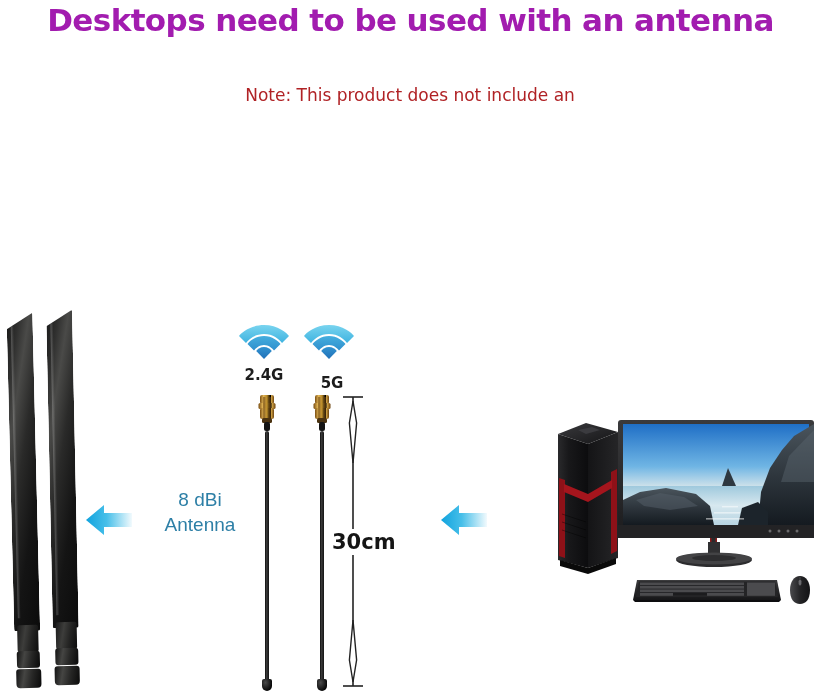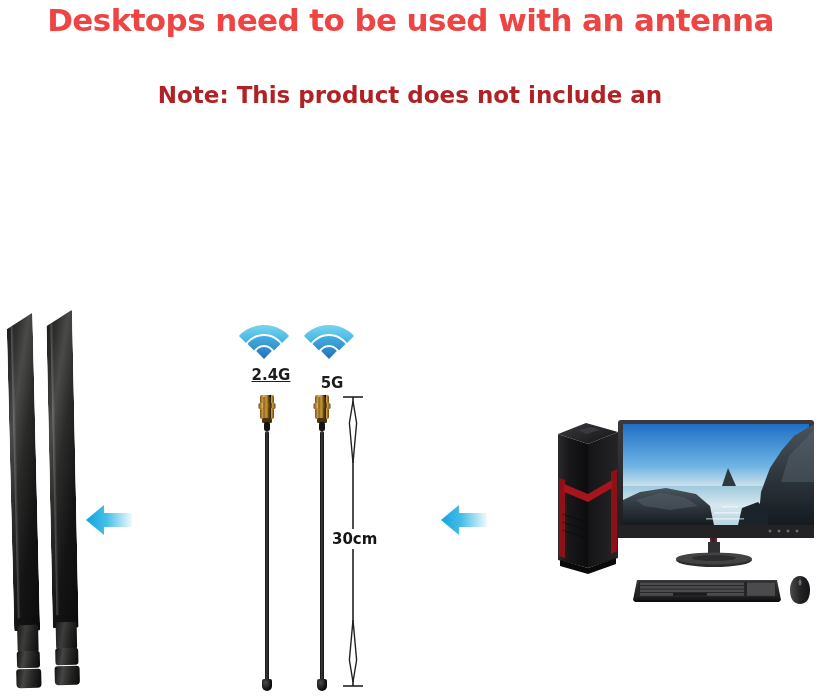--- a/index.html
+++ b/index.html
@@ -19,33 +19,33 @@
   
   .title {
     position: absolute;
     left: 0;
     top: 2px;
     width: 821px;
     text-align: center;
     font-family: "DejaVu Sans", sans-serif;
     font-size: 31px;
     font-weight: bold;
-    color: #ef4444;
+    color: #a21caf;
     letter-spacing: -0.6px;
     white-space: nowrap;
   }
   .note {
     position: absolute;
     left: 60px;
     top: 80px;
     width: 700px;
     text-align: center;
     font-family: "DejaVu Sans", sans-serif;
-    font-size: 23px;
-    font-weight: bold;
+    font-size: 17px;
+    font-weight: normal;
     line-height: 30px;
     color: #b02225;
   }
   .note-line { display: block; }
 
   
   .antenna {
     position: absolute;
     width: 34px;
     height: 375px;
@@ -101,21 +101,21 @@
   #wifi-5  { left: 303px; top: 318px; }
   .wifi-label {
     position: absolute;
     width: 70px;
     text-align: center;
     font-family: "DejaVu Sans", sans-serif;
     font-size: 15px;
     font-weight: bold;
     color: #1d1d1d;
   }
-  #label-24 { left: 236px; top: 366px; text-decoration: underline; }
+  #label-24 { left: 229px; top: 366px; }
   #label-5  { left: 297px; top: 374px; }
 
   
   .arrow {
     position: absolute;
     width: 48px;
     height: 34px;
   }
   #arrow-left  { left: 85px;  top: 503px; }
   #arrow-right { left: 440px; top: 503px; }
@@ -170,21 +170,21 @@
     left: 340px;
     top: 393px;
     width: 26px;
     height: 297px;
   }
   .dim-label {
     position: absolute;
     left: 330px;
     top: 529px;
     font-family: "DejaVu Sans", sans-serif;
-    font-size: 15px;
+    font-size: 21px;
     font-weight: bold;
     color: #151515;
     background: #ffffff;
     padding: 1px 2px;
   }
 
   
   #tower {
     position: absolute;
     left: 548px;
@@ -344,20 +344,24 @@
       <path d="M1 17 L19 2 L19 10 L47 10 L47 24 L19 24 L19 32 Z" fill="url(#arrowg)"></path>
     </svg>
   </div>
 
   <div class="arrow" id="arrow-right">
     <svg viewBox="0 0 48 34" width="48" height="34">
       <path d="M1 17 L19 2 L19 10 L47 10 L47 24 L19 24 L19 32 Z" fill="url(#arrowg)"></path>
     </svg>
   </div>
 
+  <div class="caption-dbi">
+    <span>8 dBi</span>
+    <span>Antenna</span>
+  </div>
 
   <div id="tower">
     <svg viewBox="0 0 74 160" width="74" height="160">
       <defs>
         <linearGradient id="twrFace" x1="0" y1="0" x2="1" y2="0">
           <stop offset="0" stop-color="#2a2a2c"></stop>
           <stop offset="0.35" stop-color="#18181a"></stop>
           <stop offset="1" stop-color="#0c0c0e"></stop>
         </linearGradient>
         <linearGradient id="twrSide" x1="0" y1="0" x2="1" y2="0">

